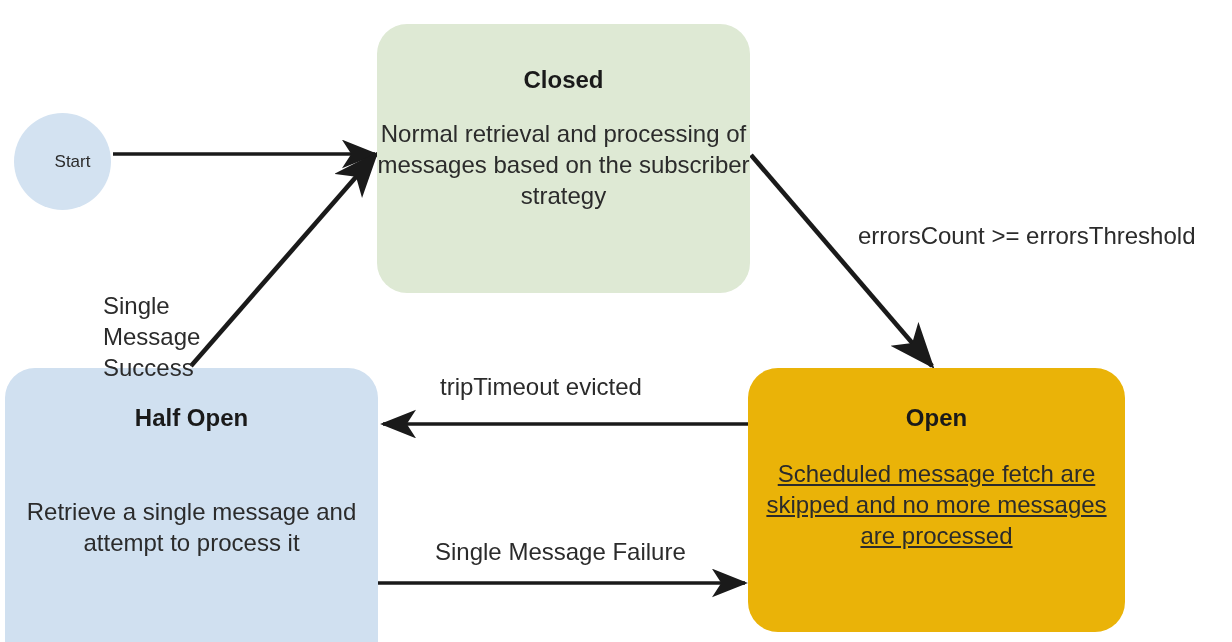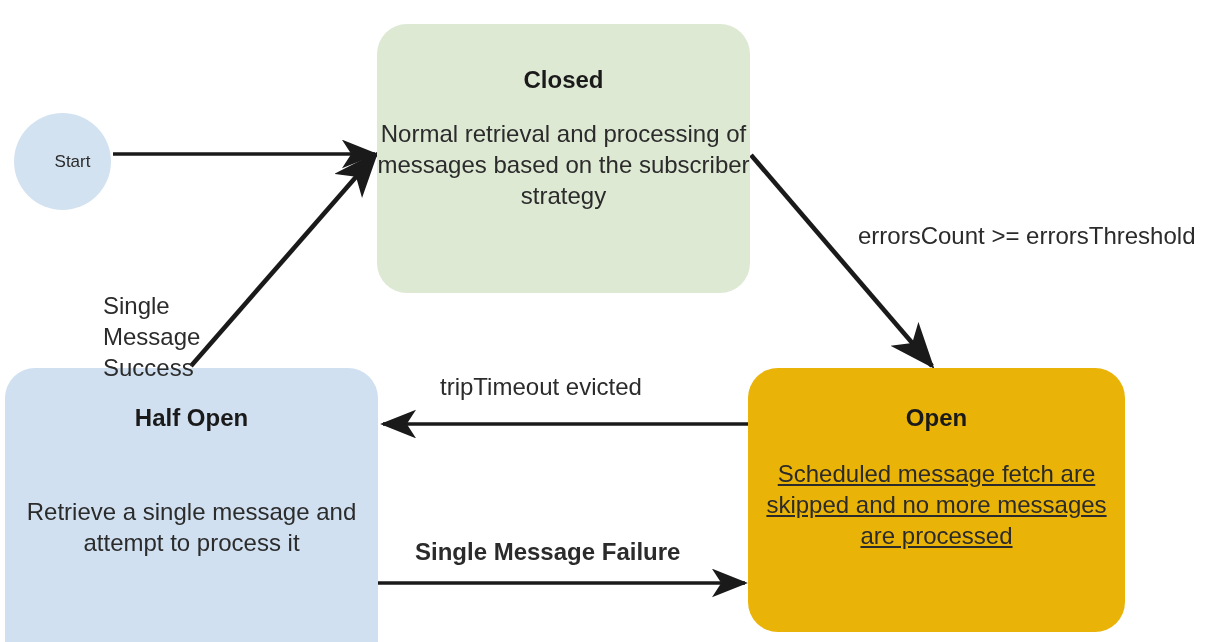--- a/index.html
+++ b/index.html
@@ -122,23 +122,22 @@
   }
   #label-errors {
     left: 858px;
     top: 220px;
   }
   #label-trip {
     left: 440px;
     top: 371px;
   }
   #label-failure {
-    left: 415px;
+    left: 435px;
     top: 536px;
-    font-weight: bold;
   }
   #label-success {
     left: 103px;
     top: 243px;
     line-height: 31px;
     text-align: left;
     margin-top: 47px;
   }
   #label-success span {
     display: block;

